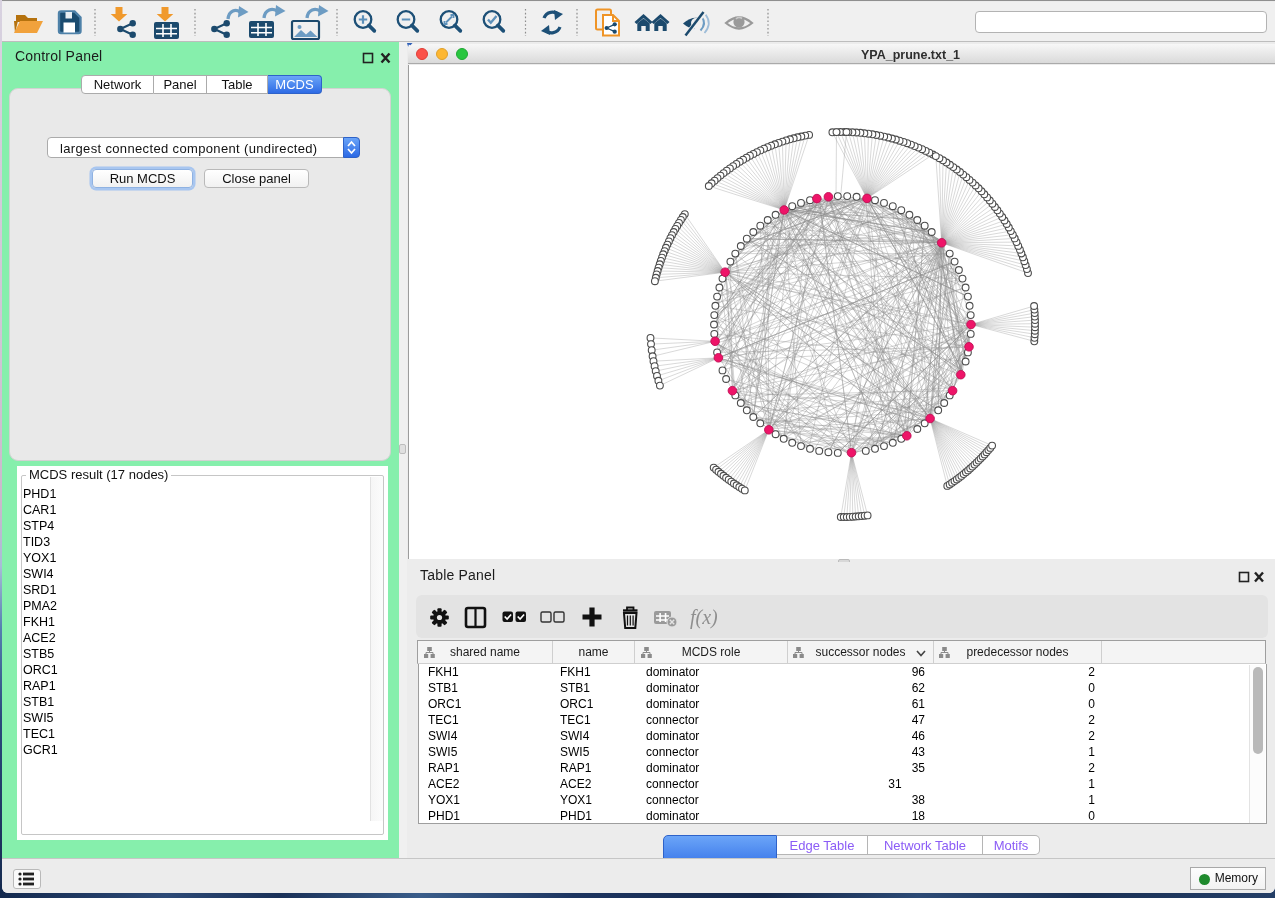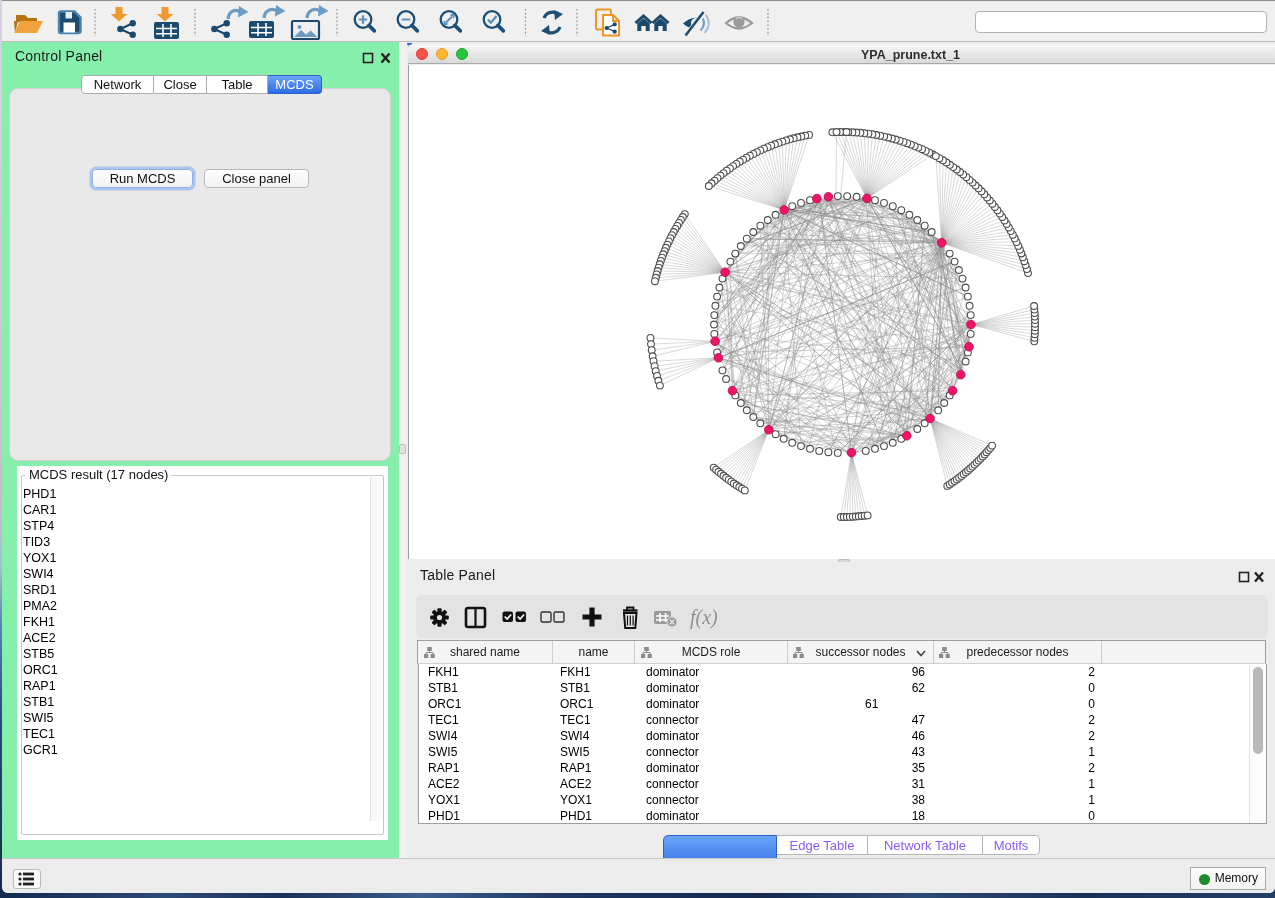--- a/index.html
+++ b/index.html
@@ -151,23 +151,29 @@
 
 <div id="cpanel">
   <div class="ptitle" style="left:13px;top:6px">Control Panel</div>
   <svg class="ico" style="left:360px;top:10px" width="34" height="12">
     <rect x="1.5" y="1.5" width="9" height="9" fill="none" stroke="#222" stroke-width="1.6"></rect>
     <path d="M19.5,1.5 L27.5,10.5 M27.5,1.5 L19.5,10.5" stroke="#222" stroke-width="2.4"></path>
   </svg>
   <div id="cpbox"></div>
   <div class="tabs" style="left:79px;top:33px">
     <div class="t first" style="width:73px;padding:0">Network</div>
-    <div class="t" style="width:53px;padding:0">Close</div>
+    <div class="t" style="width:53px;padding:0">Panel</div>
     <div class="t" style="width:61px;padding:0">Table</div>
     <div class="t last sel" style="width:54px;padding:0">MCDS</div>
+  </div>
+  <div id="combo">
+        <span class="txt">largest connected component (undirected)</span>
+    <div class="btn"><svg width="15" height="19">
+            <path d="M4,8 l3.5,-4 3.5,4 M4,11 l3.5,4 3.5,-4" stroke="#fff" stroke-width="1.7" fill="none"></path>
+          </svg></div>
   </div>
   <div class="pbtn" id="runbtn">Run MCDS</div>
   <div class="pbtn" id="closebtn">Close panel</div>
   <div id="listwrap">
     <div id="fset"></div>
         <div id="flegend">MCDS result (17 nodes)</div>
     <div id="mlist">PHD1<br>CAR1<br>STP4<br>TID3<br>YOX1<br>SWI4<br>SRD1<br>PMA2<br>FKH1<br>ACE2<br>STB5<br>ORC1<br>RAP1<br>STB1<br>SWI5<br>TEC1<br>GCR1</div>
     <div id="lscroll"></div>
   </div>
 </div>
@@ -539,21 +545,21 @@
           <span style="left:9px">STB1</span>
           <span style="left:141px">STB1</span>
           <span style="left:227px">dominator</span>
           <span style="left:446px;width:60px;text-align:right">62</span>
           <span style="left:616px;width:60px;text-align:right">0</span>
         </div>
         <div class="trow" style="top:32px">
           <span style="left:9px">ORC1</span>
           <span style="left:141px">ORC1</span>
           <span style="left:227px">dominator</span>
-          <span style="left:446px;width:60px;text-align:left">61</span>
+          <span style="left:446px;width:60px;text-align:right">61</span>
           <span style="left:616px;width:60px;text-align:right">0</span>
         </div>
         <div class="trow" style="top:48px">
           <span style="left:9px">TEC1</span>
           <span style="left:141px">TEC1</span>
           <span style="left:227px">connector</span>
           <span style="left:446px;width:60px;text-align:right">47</span>
           <span style="left:616px;width:60px;text-align:right">2</span>
         </div>
         <div class="trow" style="top:64px">
@@ -574,21 +580,21 @@
           <span style="left:9px">RAP1</span>
           <span style="left:141px">RAP1</span>
           <span style="left:227px">dominator</span>
           <span style="left:446px;width:60px;text-align:right">35</span>
           <span style="left:616px;width:60px;text-align:right">2</span>
         </div>
         <div class="trow" style="top:112px">
           <span style="left:9px">ACE2</span>
           <span style="left:141px">ACE2</span>
           <span style="left:227px">connector</span>
-          <span style="left:446px;width:60px;text-align:right">31</span>
+          <span style="left:446px;width:60px;text-align:center">31</span>
           <span style="left:616px;width:60px;text-align:right">1</span>
         </div>
         <div class="trow" style="top:128px">
           <span style="left:9px">YOX1</span>
           <span style="left:141px">YOX1</span>
           <span style="left:227px">connector</span>
           <span style="left:446px;width:60px;text-align:right">38</span>
           <span style="left:616px;width:60px;text-align:right">1</span>
         </div>
         <div class="trow" style="top:144px">

